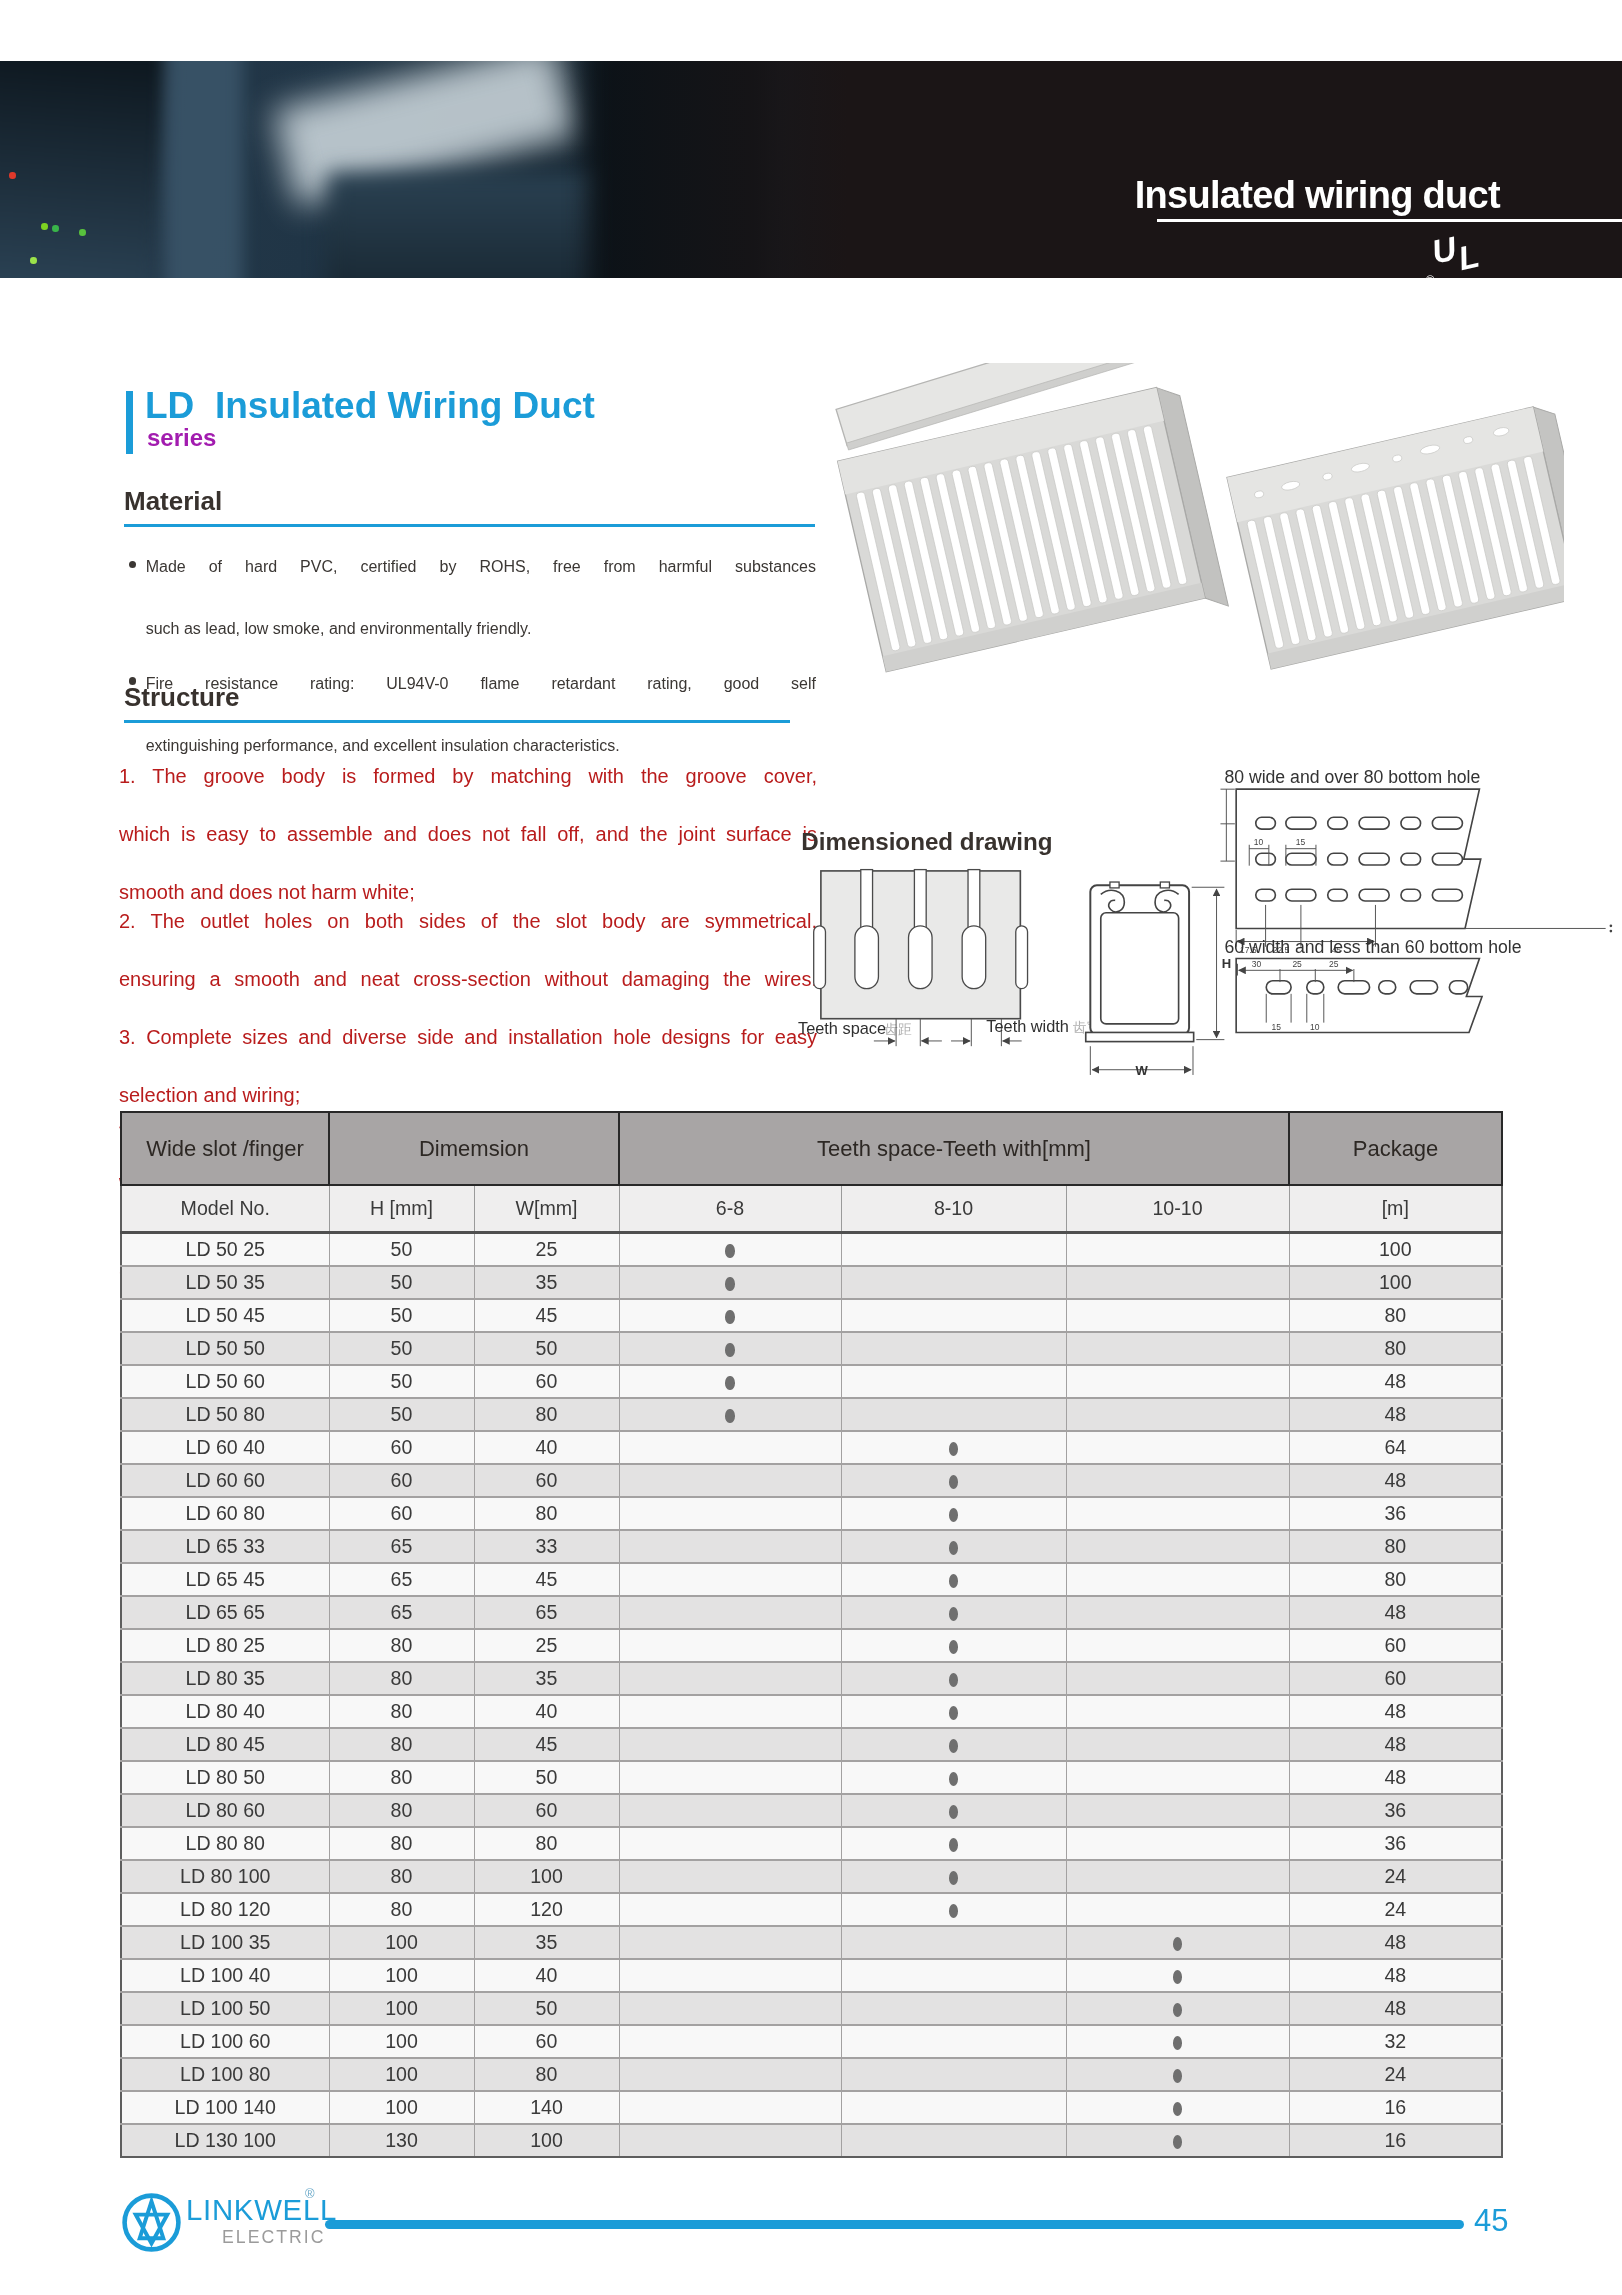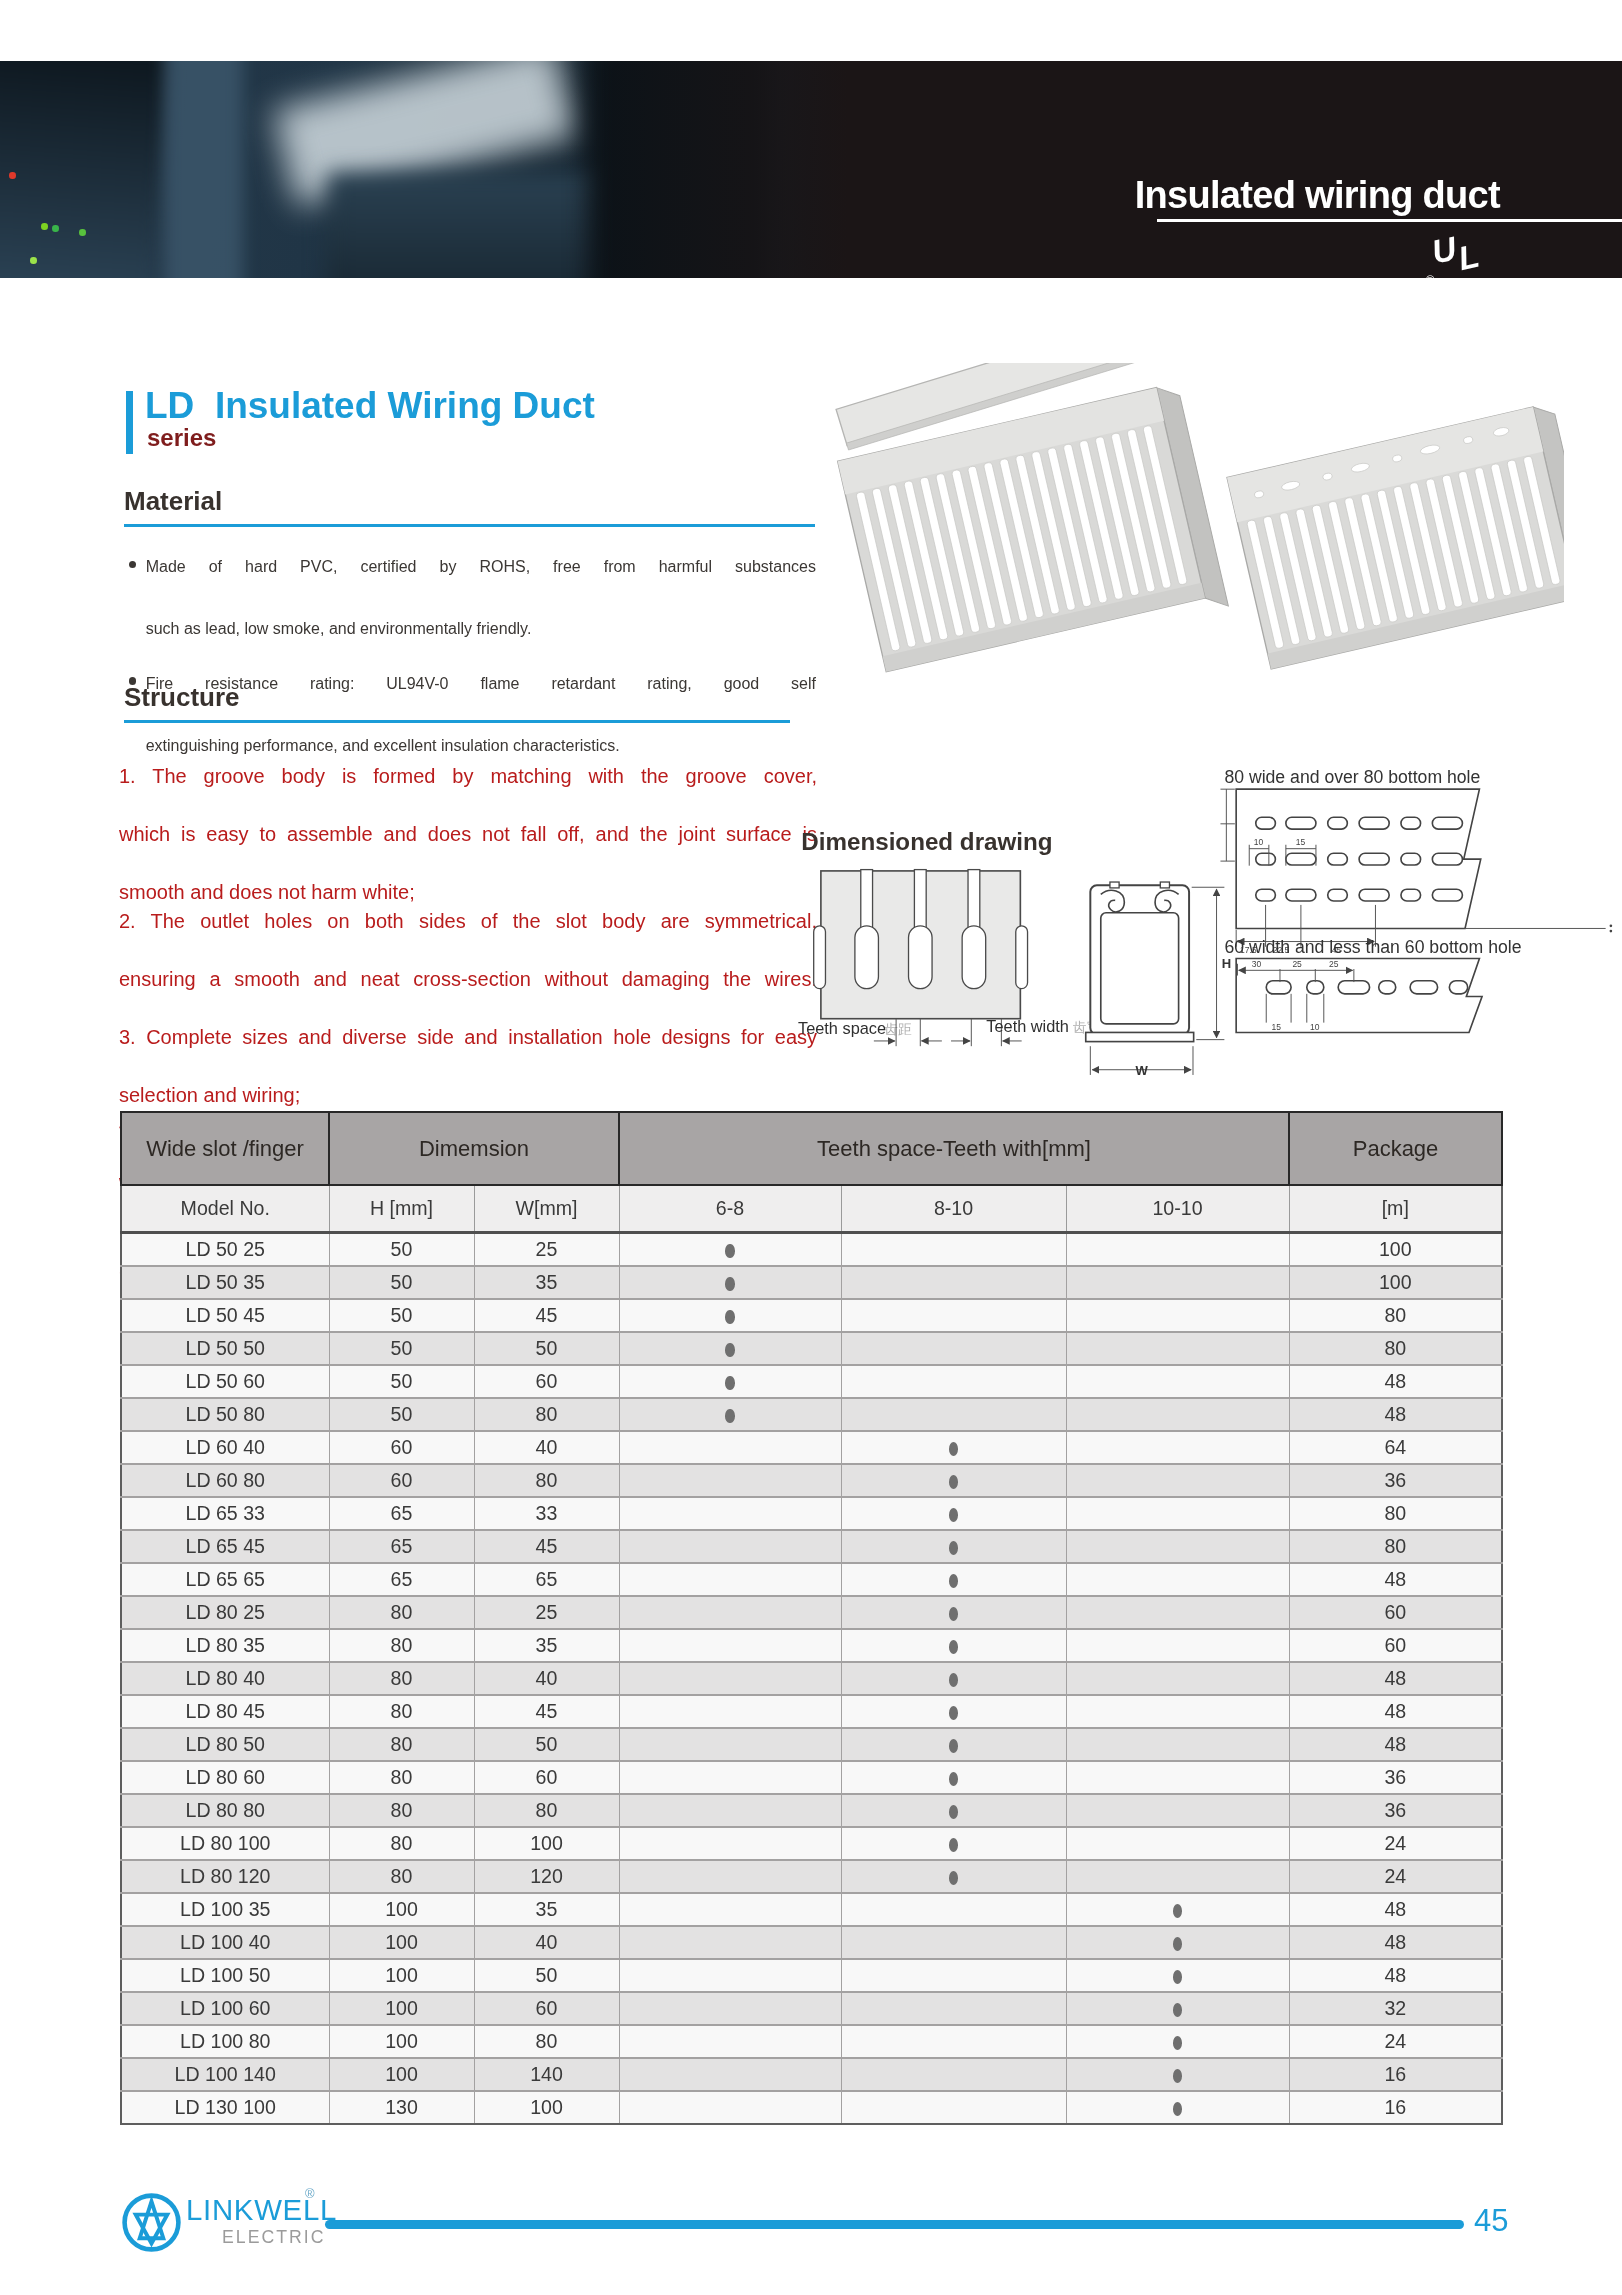--- a/index.html
+++ b/index.html
@@ -22,21 +22,21 @@
   .banner-title{position:absolute;right:123px;top:113px;font-size:38px;font-weight:600;color:#fff;letter-spacing:-0.7px;}
   .banner-rule{position:absolute;left:1157px;top:158px;width:466px;height:3.3px;background:#fff;}
   .ul-mark{position:absolute;left:1424px;top:169px;width:85px;height:59px;color:#fff;transform:rotate(-12deg);}
   .ul-u{position:absolute;left:10.5px;top:-2.6px;font-size:33px;font-weight:bold;font-style:italic;}
   .ul-l{position:absolute;left:35px;top:9.2px;font-size:33px;font-weight:bold;font-style:italic;}
   .ul-r{position:absolute;left:-1.3px;top:35px;font-size:11px;font-style:normal;}
 
   
   .prod-bar{position:absolute;left:126px;top:391px;width:7.2px;height:63px;background:#1b9cd8;}
   .prod-title{position:absolute;left:145px;top:385px;font-size:37px;font-weight:bold;color:#1b9cd8;white-space:pre;}
-  .prod-series{position:absolute;left:147px;top:424px;font-size:24px;font-weight:bold;color:#7f1d1d;}
+  .prod-series{position:absolute;left:147px;top:424px;font-size:24px;font-weight:bold;color:#a21caf;}
   .sec-head{position:absolute;font-size:26px;font-weight:bold;color:#38322e;}
   .sec-rule{position:absolute;height:2.6px;background:#1b9cd8;}
 
   
   .bullets{position:absolute;left:128px;top:551px;width:688px;font-size:16px;line-height:31px;color:#3b3734;}
   .bullet{position:relative;padding-left:17.7px;margin-bottom:23.6px;}
   .bullet::before{content:"";position:absolute;left:1.3px;top:9.8px;width:7.2px;height:7.2px;border-radius:50%;background:#3b3734;}
   .struct{position:absolute;left:119px;top:762px;width:698px;font-size:20px;line-height:29px;color:#b91c1c;}
   .j{text-align:justify;}
   .j::after{content:"";display:inline-block;width:100%;height:0;}
@@ -418,20 +418,29 @@
           <tr>
             <td>LD 60 40</td>
             <td>60</td>
             <td>40</td>
             <td></td>
             <td><span class="dot"></span></td>
             <td></td>
             <td>64</td>
           </tr>
           <tr>
+            <td>LD 60 60</td>
+            <td>60</td>
+            <td>60</td>
+            <td></td>
+            <td><span class="dot"></span></td>
+            <td></td>
+            <td>48</td>
+          </tr>
+          <tr>
             <td>LD 60 80</td>
             <td>60</td>
             <td>80</td>
             <td></td>
             <td><span class="dot"></span></td>
             <td></td>
             <td>36</td>
           </tr>
           <tr>
             <td>LD 65 33</td>

